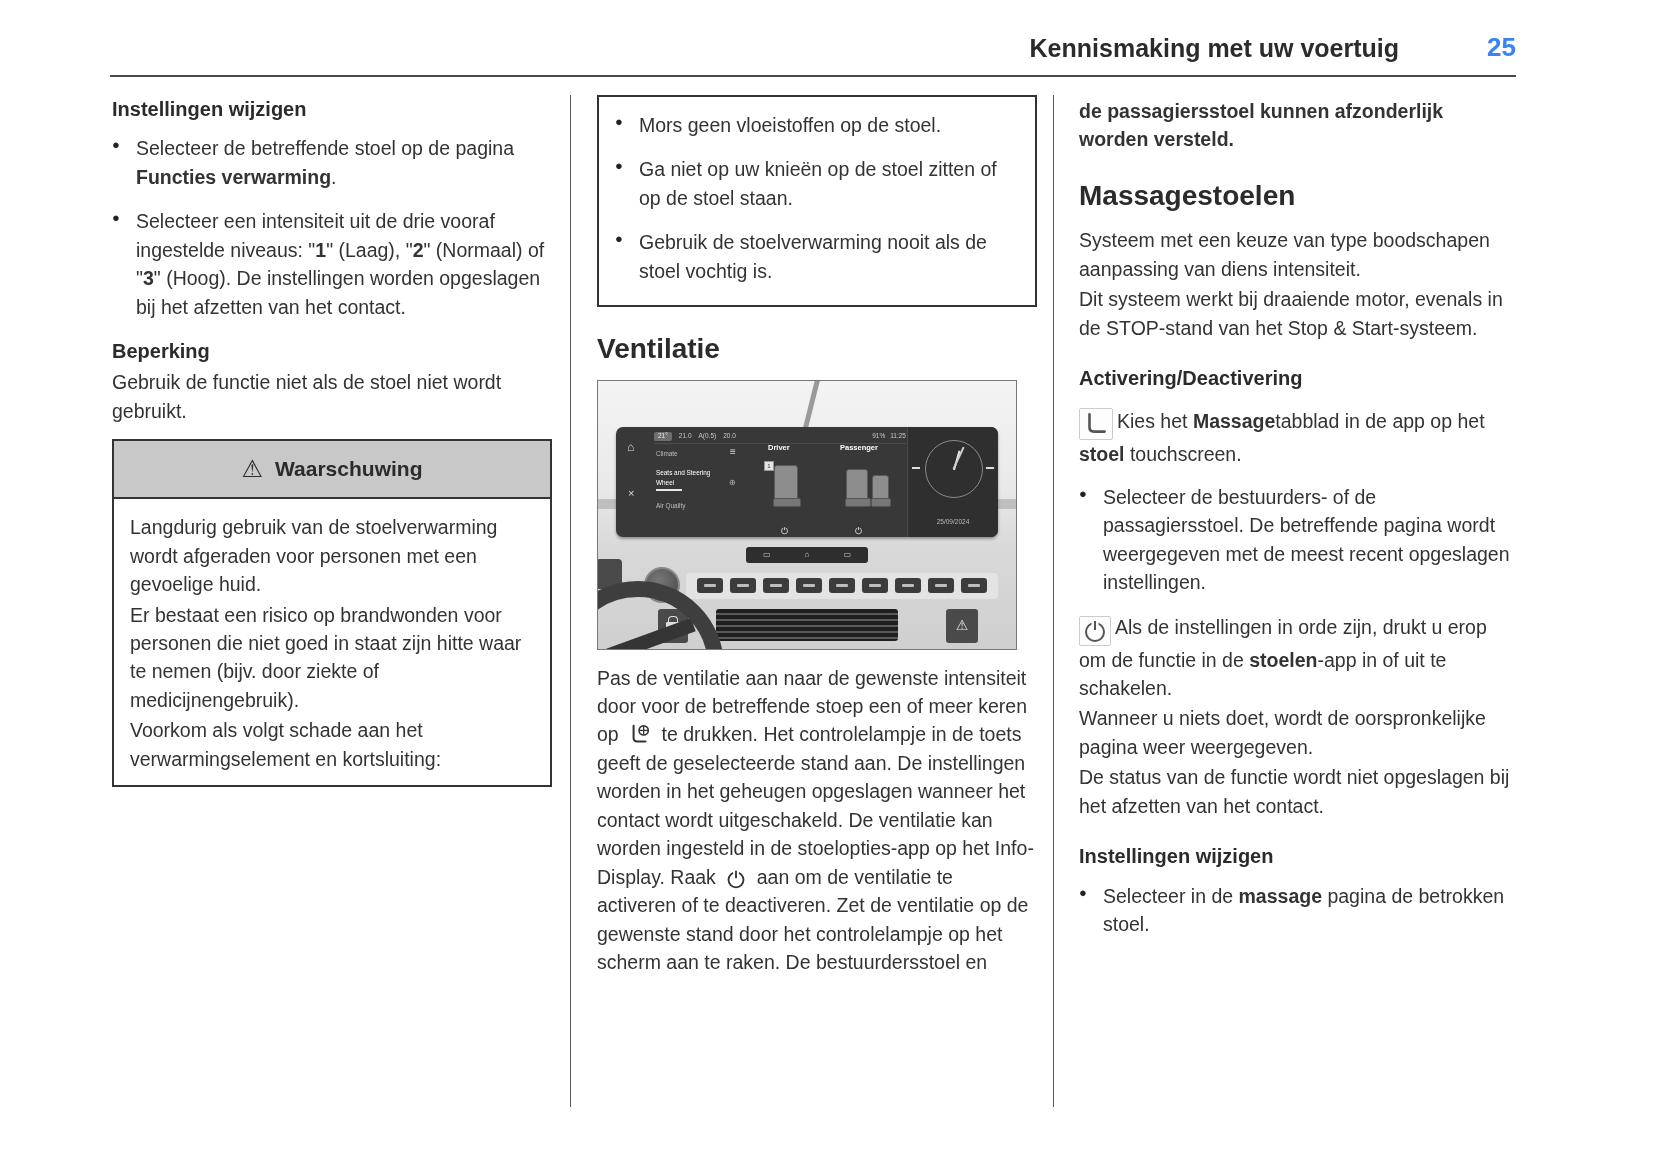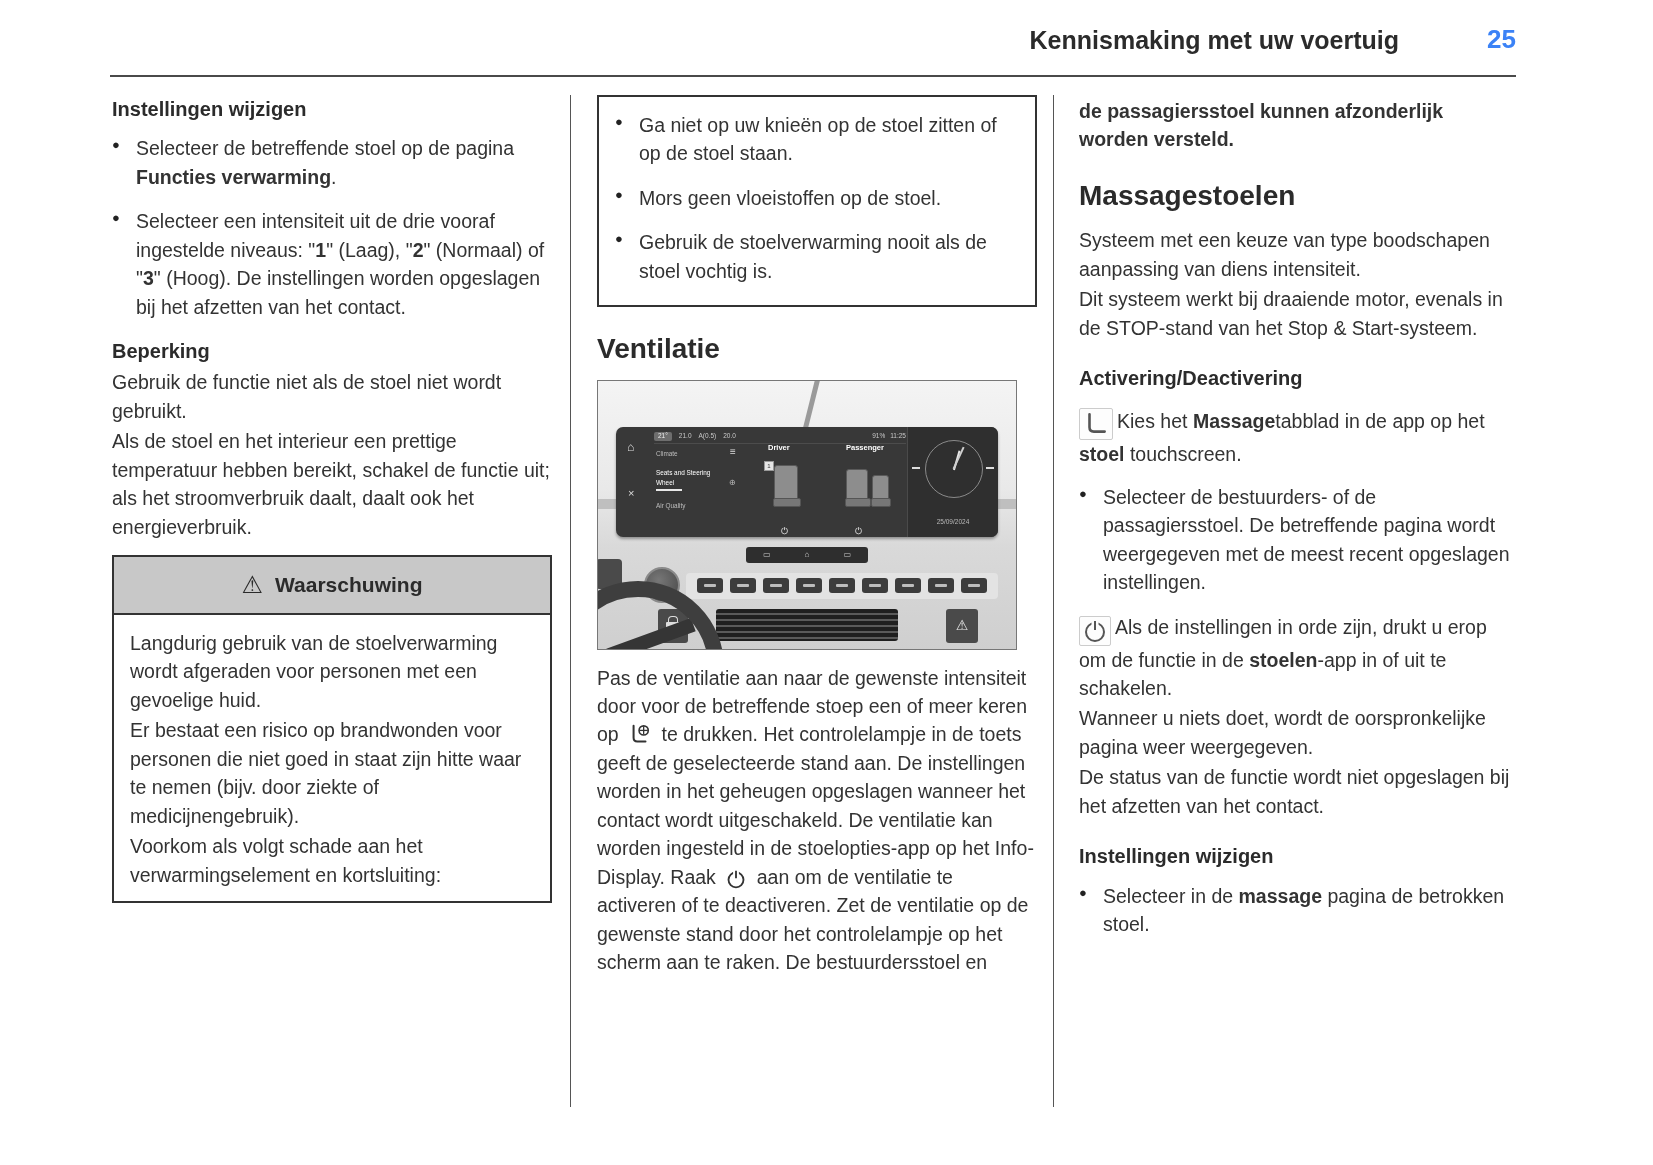--- a/index.html
+++ b/index.html
@@ -2,21 +2,21 @@
 <html><head>
 <meta charset="utf-8">
 <style>
   html,body{margin:0;padding:0;background:#fff;}
   .page{position:relative;width:1653px;height:1165px;background:#fff;
         font-family:"Liberation Sans",sans-serif;color:#333;overflow:hidden;}
 
   
   .header{position:absolute;left:110px;top:0;width:1406px;height:77px;
           border-bottom:2px solid #4a4a4a;display:flex;align-items:flex-end;
-          justify-content:flex-end;gap:88px;box-sizing:border-box;padding-bottom:20px;}
+          justify-content:flex-end;gap:88px;box-sizing:border-box;padding-bottom:12px;}
   .header .htitle{font-size:25px;font-weight:bold;color:#2b2b2b;}
   .header .hpage{font-size:26px;font-weight:bold;color:#3b82f6;}
 
   
   .col{position:absolute;top:95px;font-size:19.5px;line-height:1.46;}
   .col1{left:112px;width:440px;}
   .col2{left:597px;width:440px;}
   .col3{left:1079px;width:438px;}
   .vsep{position:absolute;top:95px;width:0;height:1012px;border-left:1.5px solid #555;}
   .sep1{left:570px;} .sep2{left:1053px;}
@@ -64,21 +64,21 @@
   .scr-status .right{margin-left:auto;display:flex;gap:5px;}
   .scr-side{position:absolute;left:40px;top:22px;width:70px;font-size:6.4px;color:#bdbdbd;line-height:1.5;}
   .scr-side .it{margin-bottom:10px;}
   .scr-side .sel{color:#fff;}
   .scr-side .sel .ul{display:block;width:26px;height:2px;background:#e8e8e8;margin-top:2px;}
   .scr-main{position:absolute;left:112px;top:16px;width:178px;height:94px;}
   .burger{position:absolute;left:2px;top:2px;color:#ddd;font-size:10px;}
   .gear{position:absolute;left:1px;top:34px;color:#bbb;font-size:8px;}
   .zone-label{position:absolute;font-size:7.5px;font-weight:bold;color:#fff;}
   .lab-driver{left:40px;top:0;}
-  .lab-pass{left:118px;top:0;}
+  .lab-pass{left:112px;top:0;}
   .seat{position:absolute;background:#8d8d8d;border:1px solid #5a5a5a;border-radius:3px;}
   .seat .cush{position:absolute;left:-2px;bottom:-7px;width:120%;height:7px;background:#777;border:1px solid #555;border-radius:2px;}
   .badge1{position:absolute;left:36px;top:18px;width:8px;height:8px;background:#e6e6e6;border:1px solid #999;font-size:6px;color:#333;text-align:center;line-height:8px;}
   .pwr{position:absolute;bottom:2px;width:9px;height:9px;}
   .scr-cluster{position:absolute;right:0;top:0;width:90px;height:100%;background:#2f2f2f;border-left:1px solid #4a4a4a;border-radius:0 7px 7px 0;}
   .clock{position:absolute;left:17px;top:13px;width:56px;height:56px;border:1px solid #8a8a8a;border-radius:50%;}
   .clock .h{position:absolute;left:27px;top:9px;width:1.5px;height:20px;background:#e8e8e8;transform:rotate(16deg);transform-origin:bottom;}
   .clock .m{position:absolute;left:27px;top:28px;width:1.5px;height:24px;background:#cfcfcf;transform:rotate(205deg);transform-origin:top;}
   .clk-dash{position:absolute;width:8px;height:2px;background:#ddd;top:40px;}
   .scr-date{position:absolute;left:0;bottom:10px;width:100%;text-align:center;font-size:6.5px;color:#b9b9b9;}
@@ -118,40 +118,39 @@
   <div class="vsep sep2"></div>
 
   <div class="col col1">
     <h3 class="sub" style="margin-top:0;">Instellingen wijzigen</h3>
     <ul class="dots">
       <li><span>Selecteer de betreffende stoel op de pagina </span><b>Functies verwarming</b><span>.</span></li>
       <li><span>Selecteer een intensiteit uit de drie vooraf ingestelde niveaus: "</span><b>1</b><span>" (Laag), "</span><b>2</b><span>" (Normaal) of "</span><b>3</b><span>" (Hoog). De instellingen worden opgeslagen bij het afzetten van het contact.</span></li>
     </ul>
     <h3 class="sub" style="margin-top:16px;margin-bottom:2px;">Beperking</h3>
     <p class="body">Gebruik de functie niet als de stoel niet wordt gebruikt.</p>
-    <p class="body">Als de stoel en het interieur een prettige temperatuur hebben bereikt, schakel de functie uit; als het stroomverbruik daalt, daalt ook het energieverbruik.</p>
 
     <div class="warnbox">
       <div class="warnhead">
         <span class="tri">⚠</span>
         <span>Waarschuwing</span>
       </div>
       <div class="warnbody">
         <p class="body">Langdurig gebruik van de stoelverwarming wordt afgeraden voor personen met een gevoelige huid.</p>
         <p class="body">Er bestaat een risico op brandwonden voor personen die niet goed in staat zijn hitte waar te nemen (bijv. door ziekte of medicijnengebruik).</p>
         <p class="body">Voorkom als volgt schade aan het verwarmingselement en kortsluiting:</p>
       </div>
     </div>
   </div>
 
   <div class="col col2">
     <div class="contbox">
       <ul class="dots" style="margin-top:0;">
+        <li>Mors geen vloeistoffen op de stoel.</li>
         <li>Ga niet op uw knieën op de stoel zitten of op de stoel staan.</li>
-        <li>Mors geen vloeistoffen op de stoel.</li>
         <li>Gebruik de stoelverwarming nooit als de stoel vochtig is.</li>
       </ul>
     </div>
 
     <h2 class="section">Ventilatie</h2>
 
     <div class="figure">
       <div class="pillar"></div>
       <div class="dashtop"></div>
 

